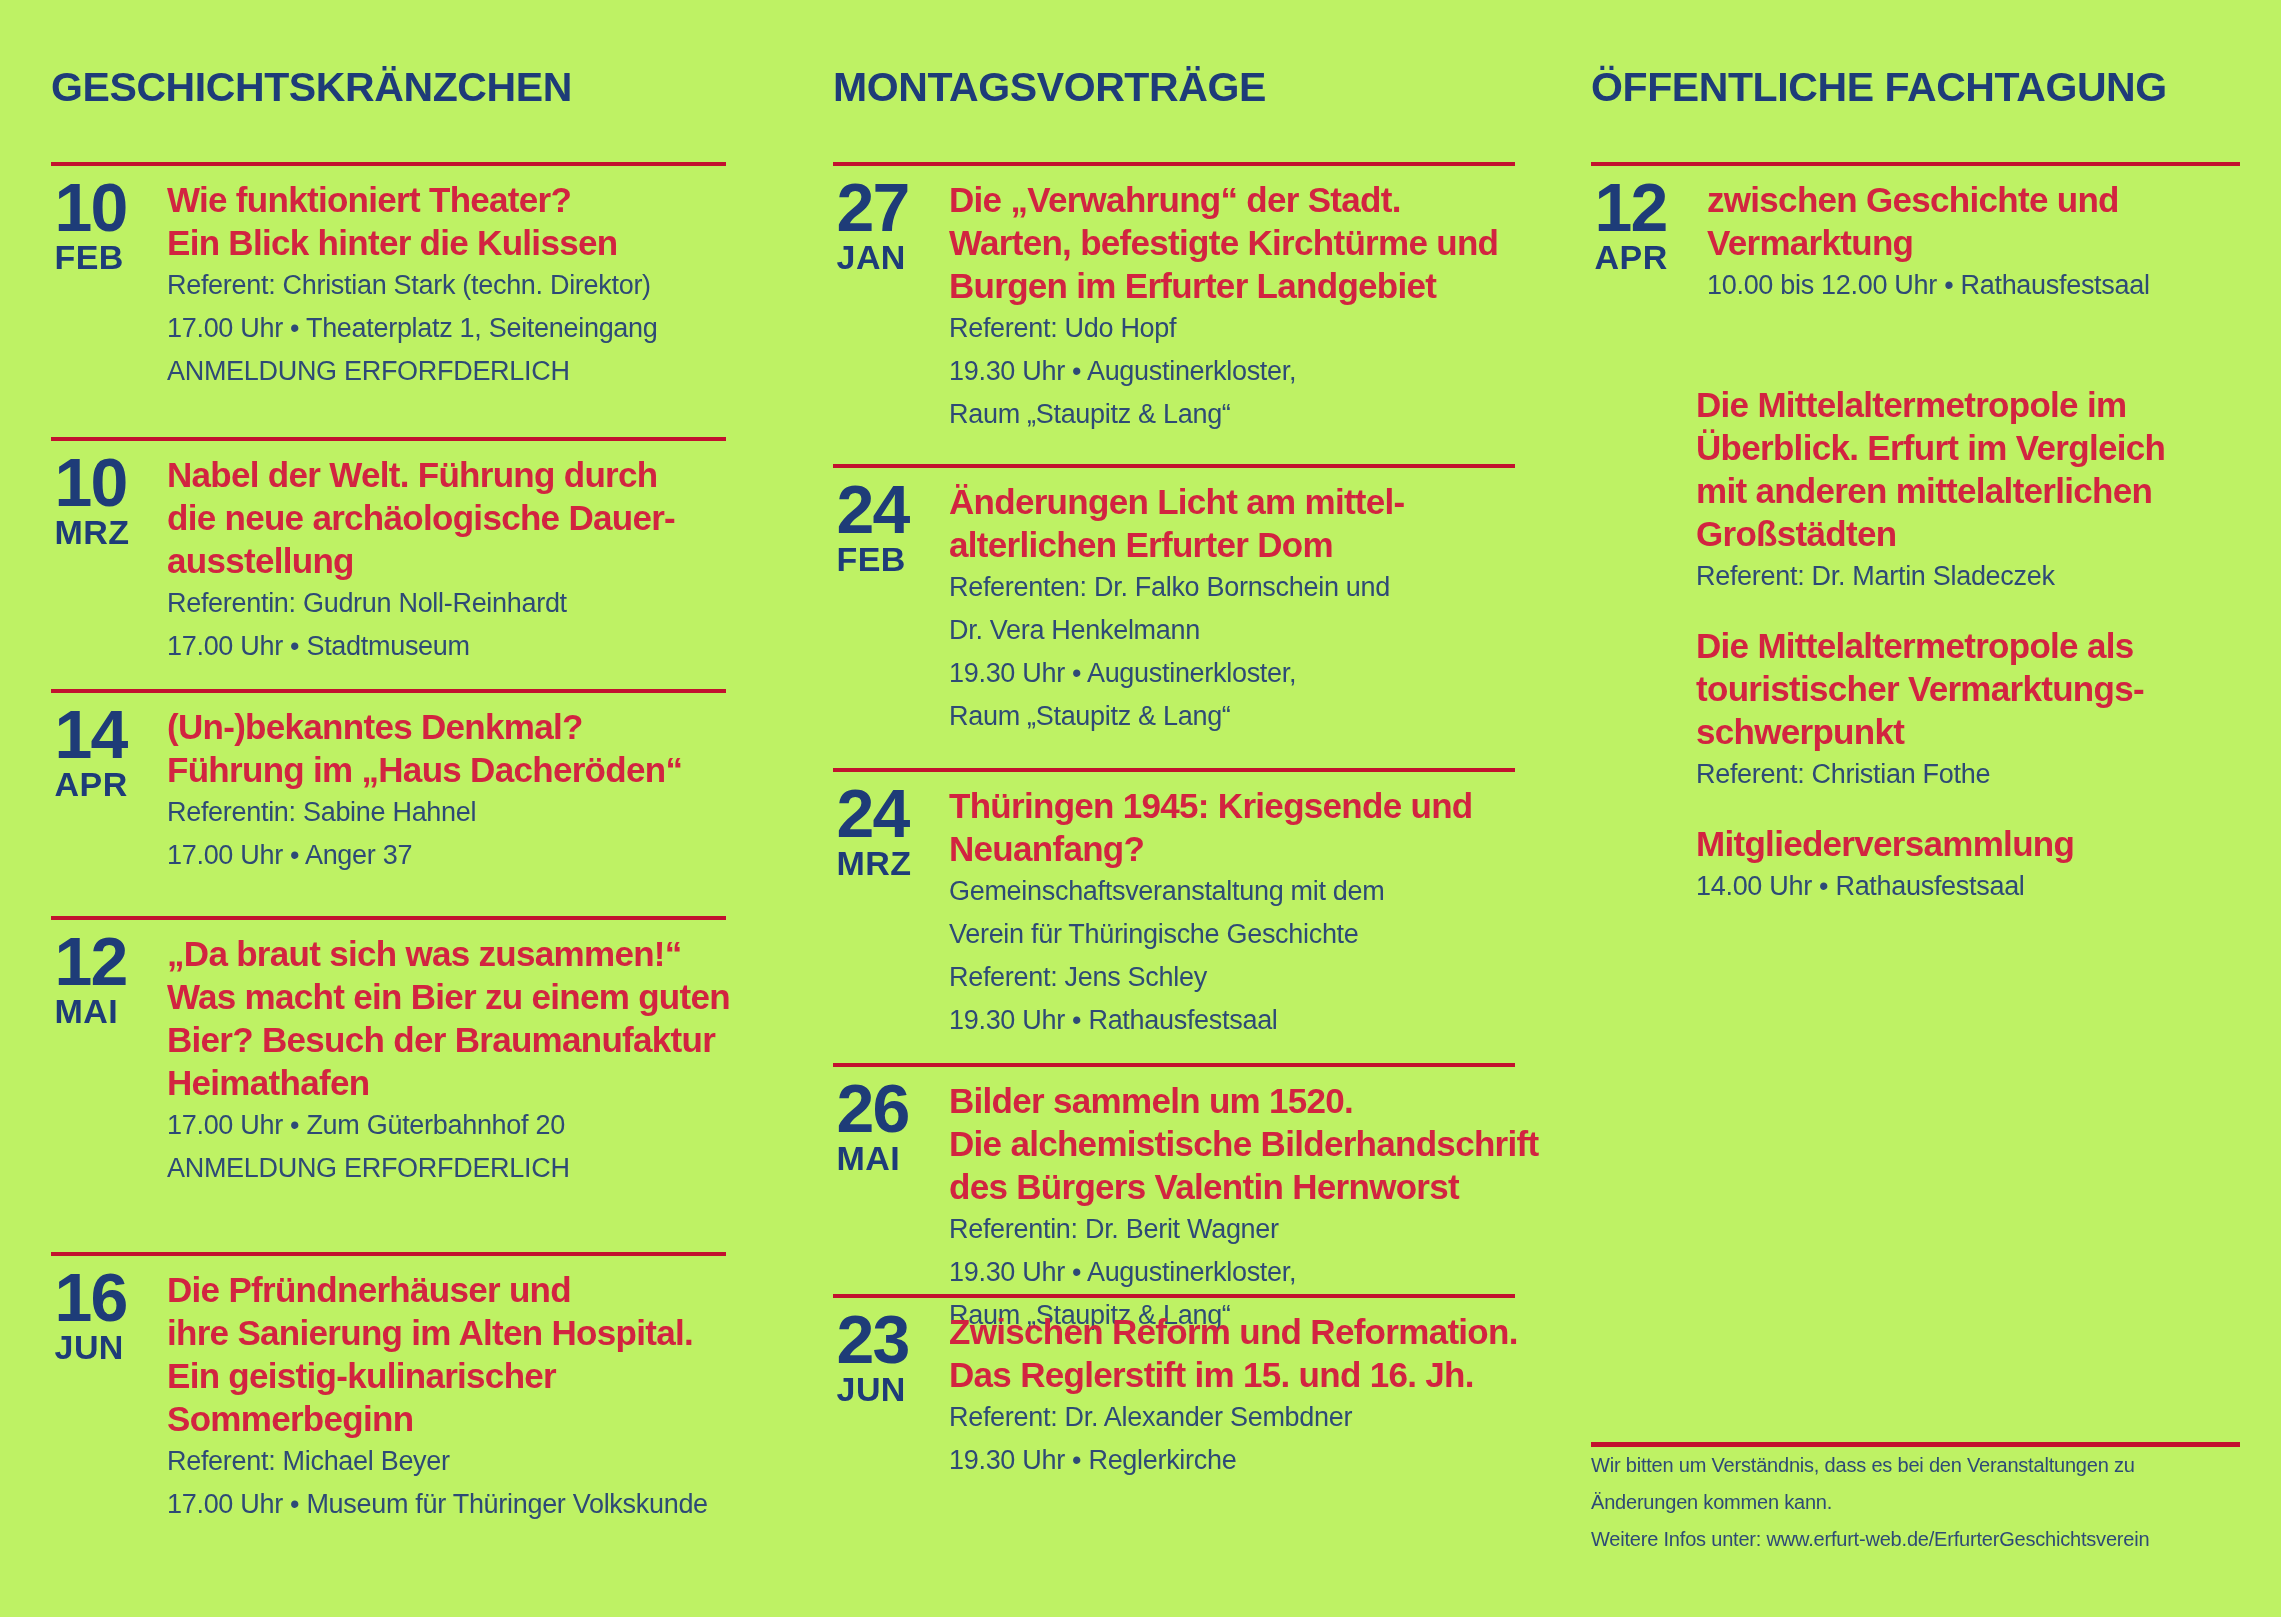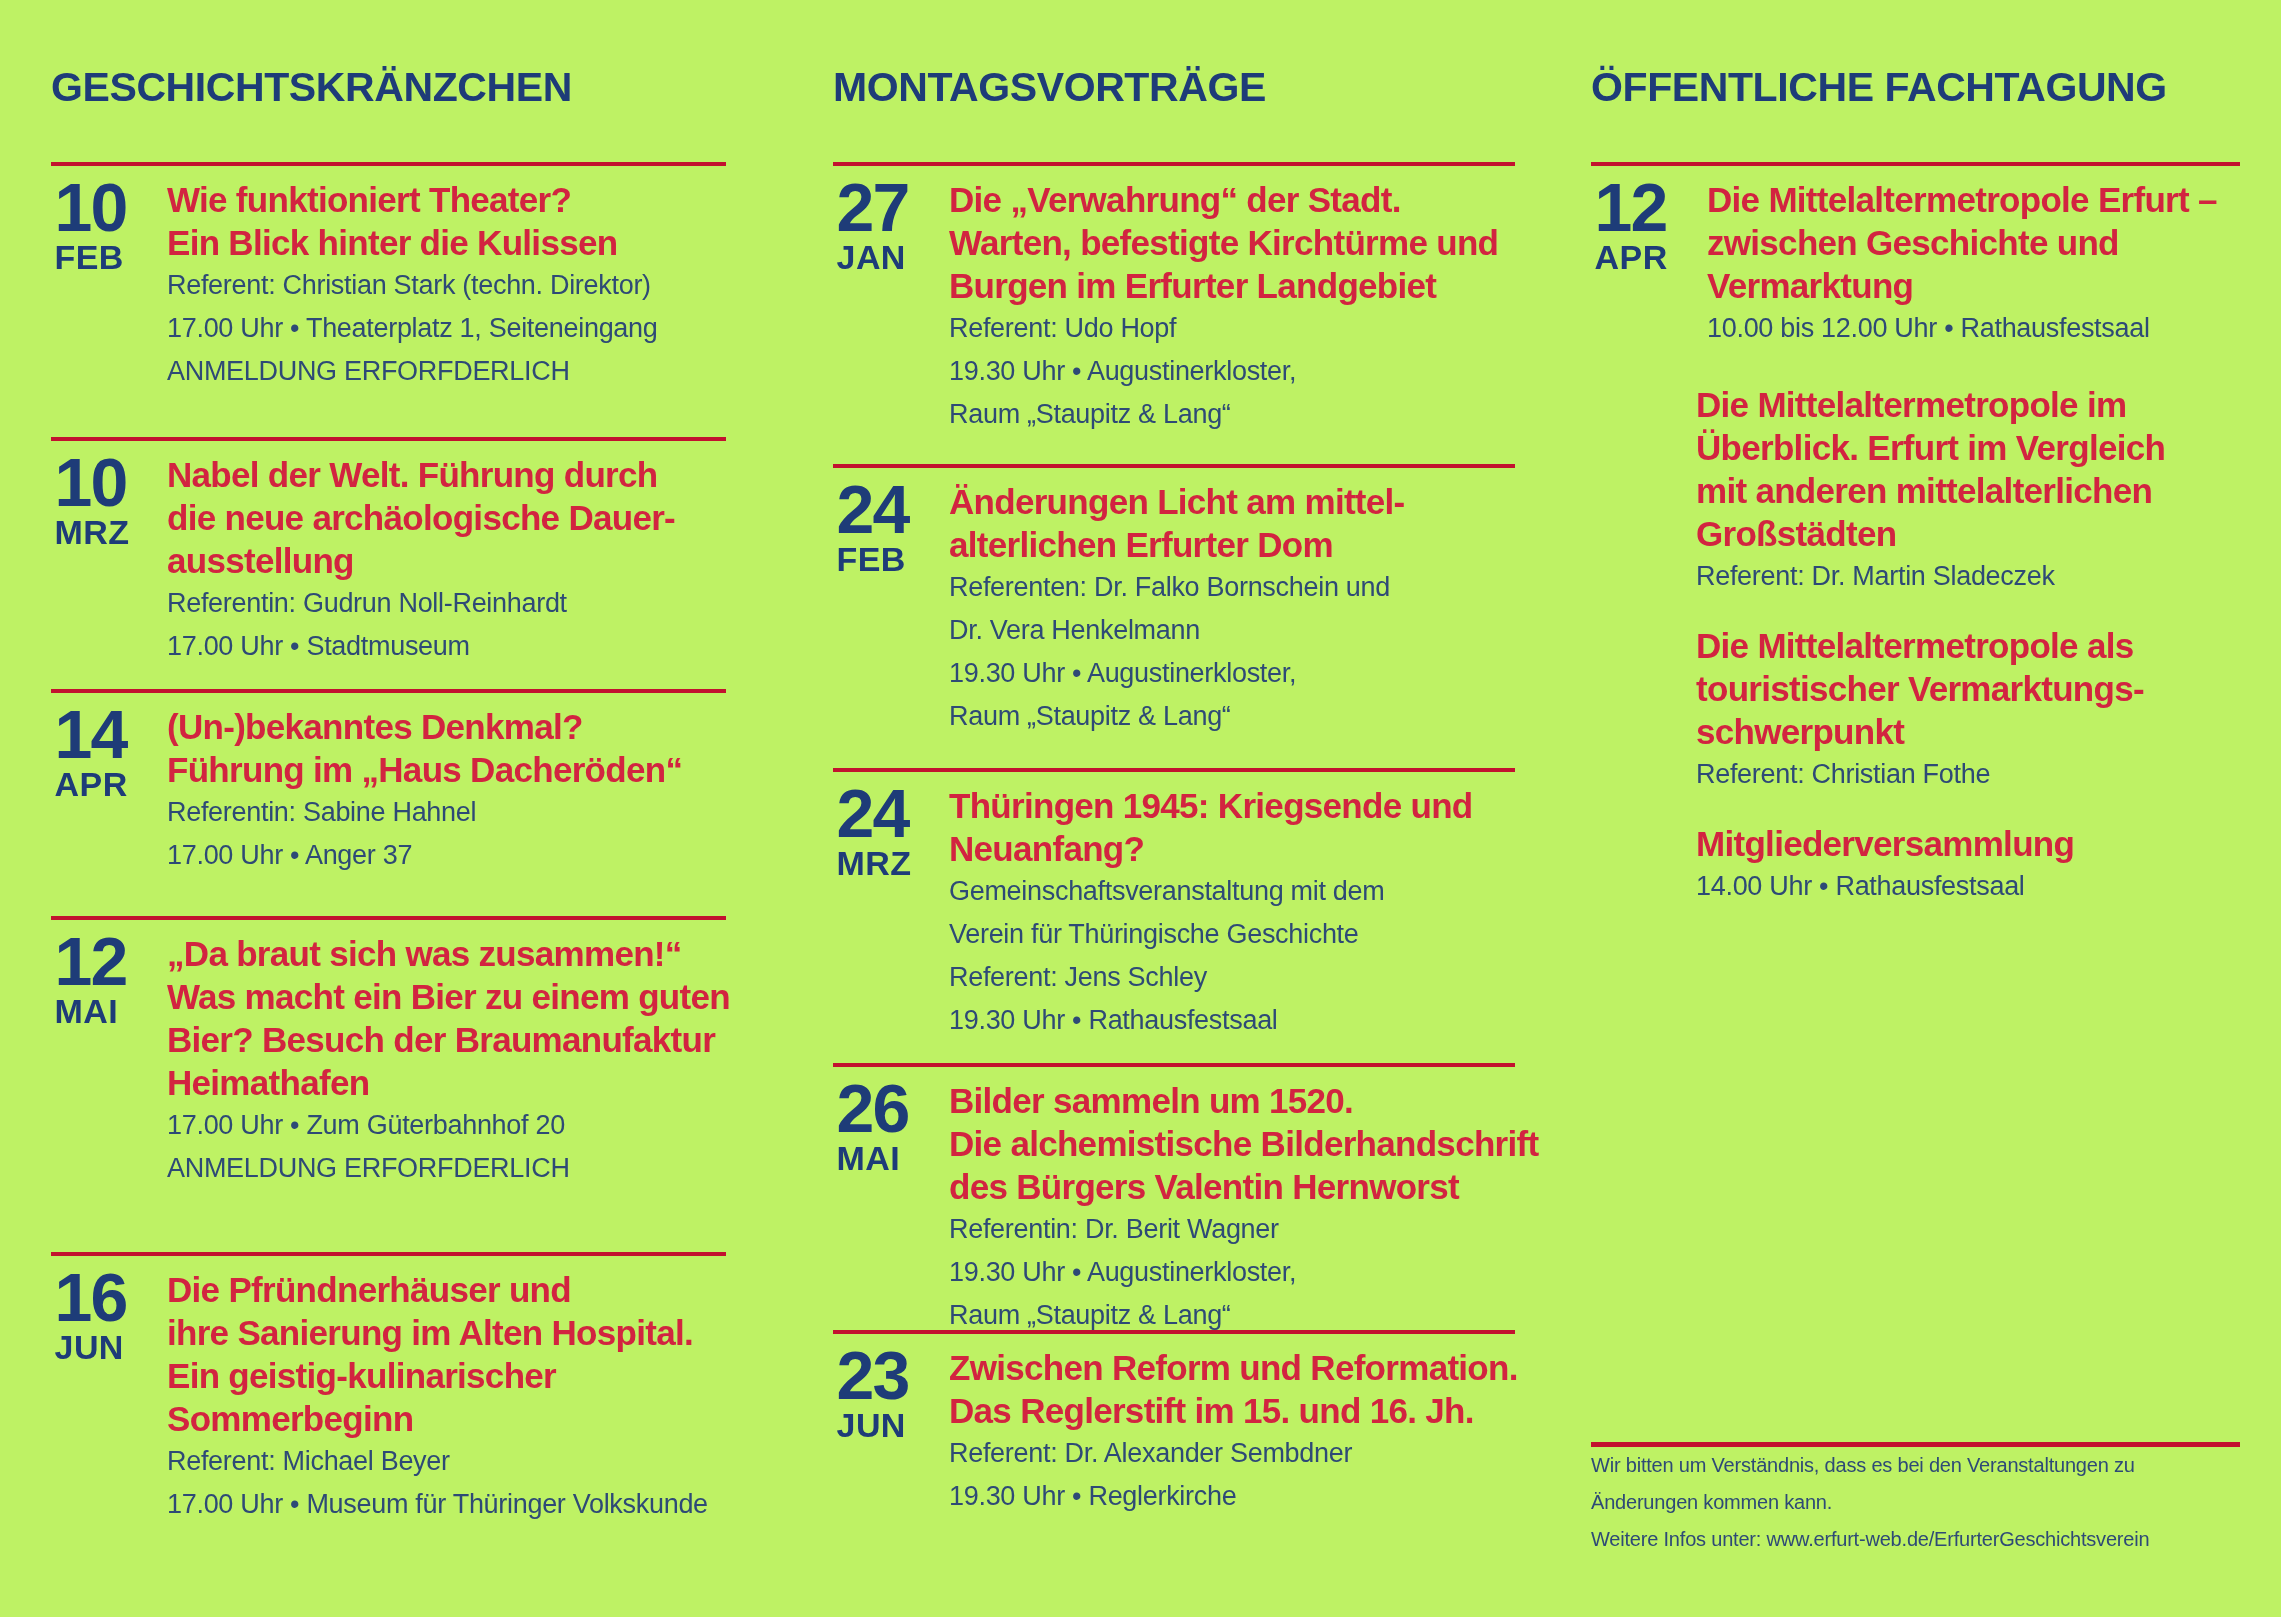--- a/index.html
+++ b/index.html
@@ -221,21 +221,21 @@
           <div class="t">Bilder sammeln um 1520.</div>
           <div class="t">Die alchemistische Bilderhandschrift</div>
           <div class="t">des Bürgers Valentin Hernworst</div>
           <div class="d">Referentin: Dr. Berit Wagner</div>
           <div class="d">19.30 Uhr • Augustinerkloster,</div>
           <div class="d">Raum „Staupitz &amp; Lang“</div>
         </div>
       </div>
     </div>
 
-    <div class="entry" style="top:1330px">
+    <div class="entry" style="top:1294px">
       <div class="rule"></div>
       <div class="row">
         <div class="date-col">
           <div class="day">23</div>
           <div class="month">JUN</div>
         </div>
         <div class="text-col">
           <div class="t">Zwischen Reform und Reformation.</div>
           <div class="t">Das Reglerstift im 15. und 16. Jh.</div>
           <div class="d">Referent: Dr. Alexander Sembdner</div>
@@ -249,21 +249,20 @@
     <h1 class="col-header">ÖFFENTLICHE FACHTAGUNG</h1>
 
     <div class="entry" style="top:162px">
       <div class="rule"></div>
       <div class="row">
         <div class="date-col">
           <div class="day">12</div>
           <div class="month">APR</div>
         </div>
         <div class="text-col">
-          <div class="t">Die Mittelaltermetropole Erfurt –</div>
           <div class="t">zwischen Geschichte und</div>
           <div class="t">Vermarktung</div>
           <div class="d">10.00 bis 12.00 Uhr • Rathausfestsaal</div>
         </div>
       </div>
     </div>
 
     <div class="subsection" style="top:383px">
       <div class="t">Die Mittelaltermetropole im</div>
       <div class="t">Überblick. Erfurt im Vergleich</div>

